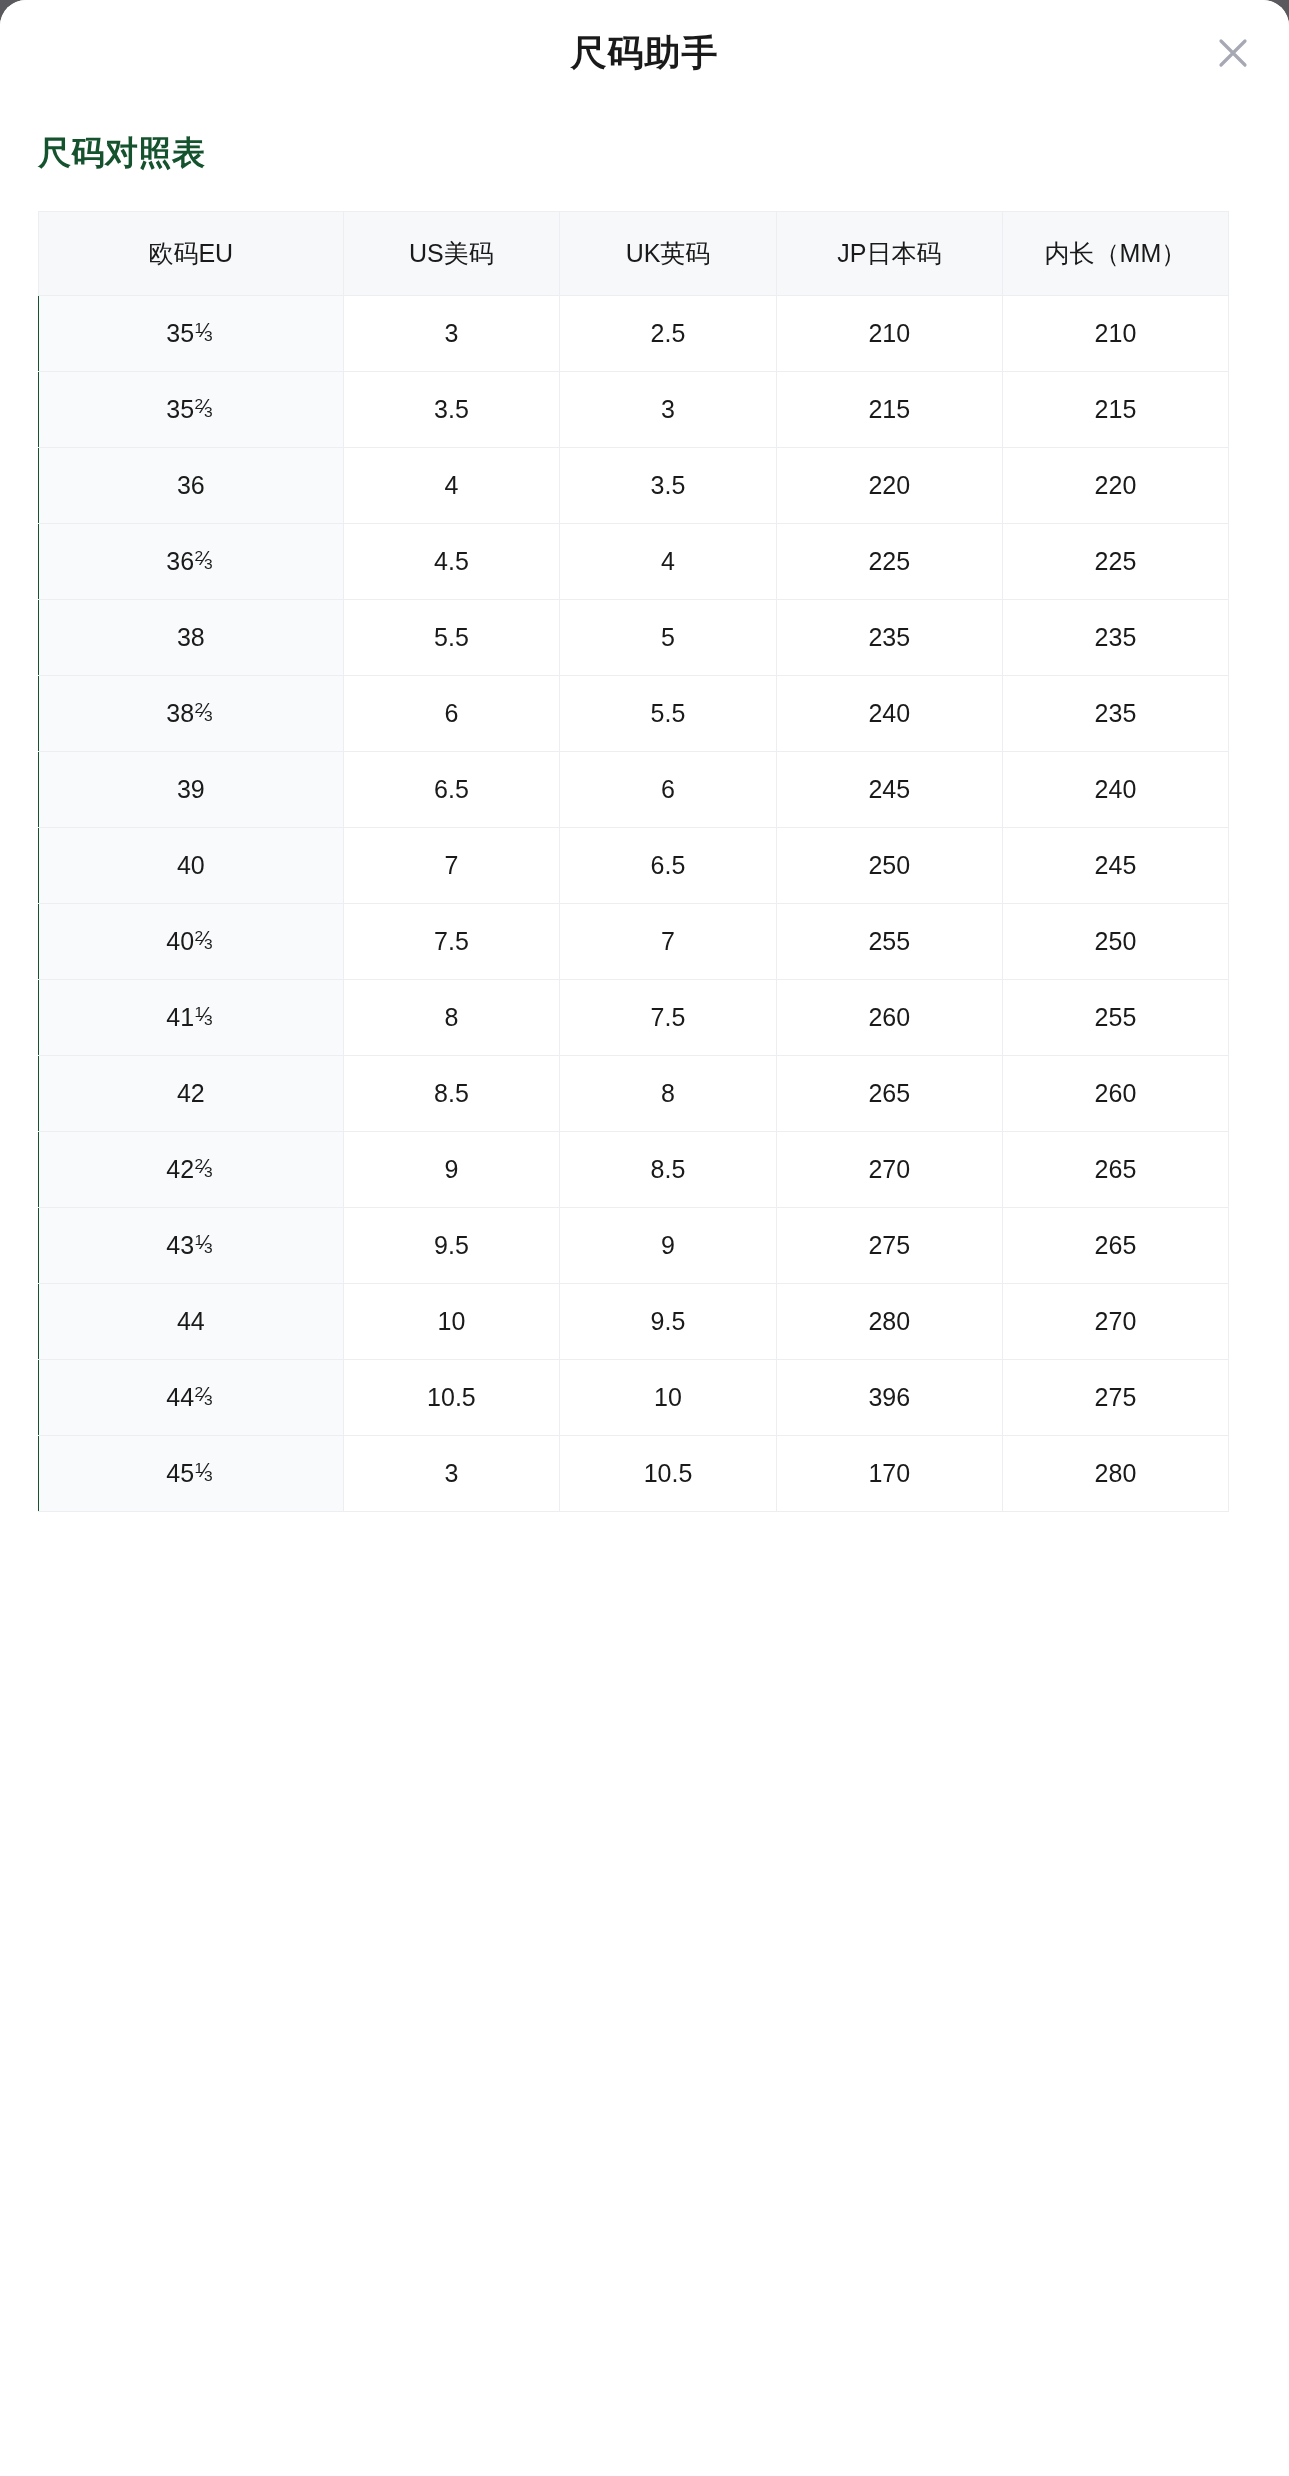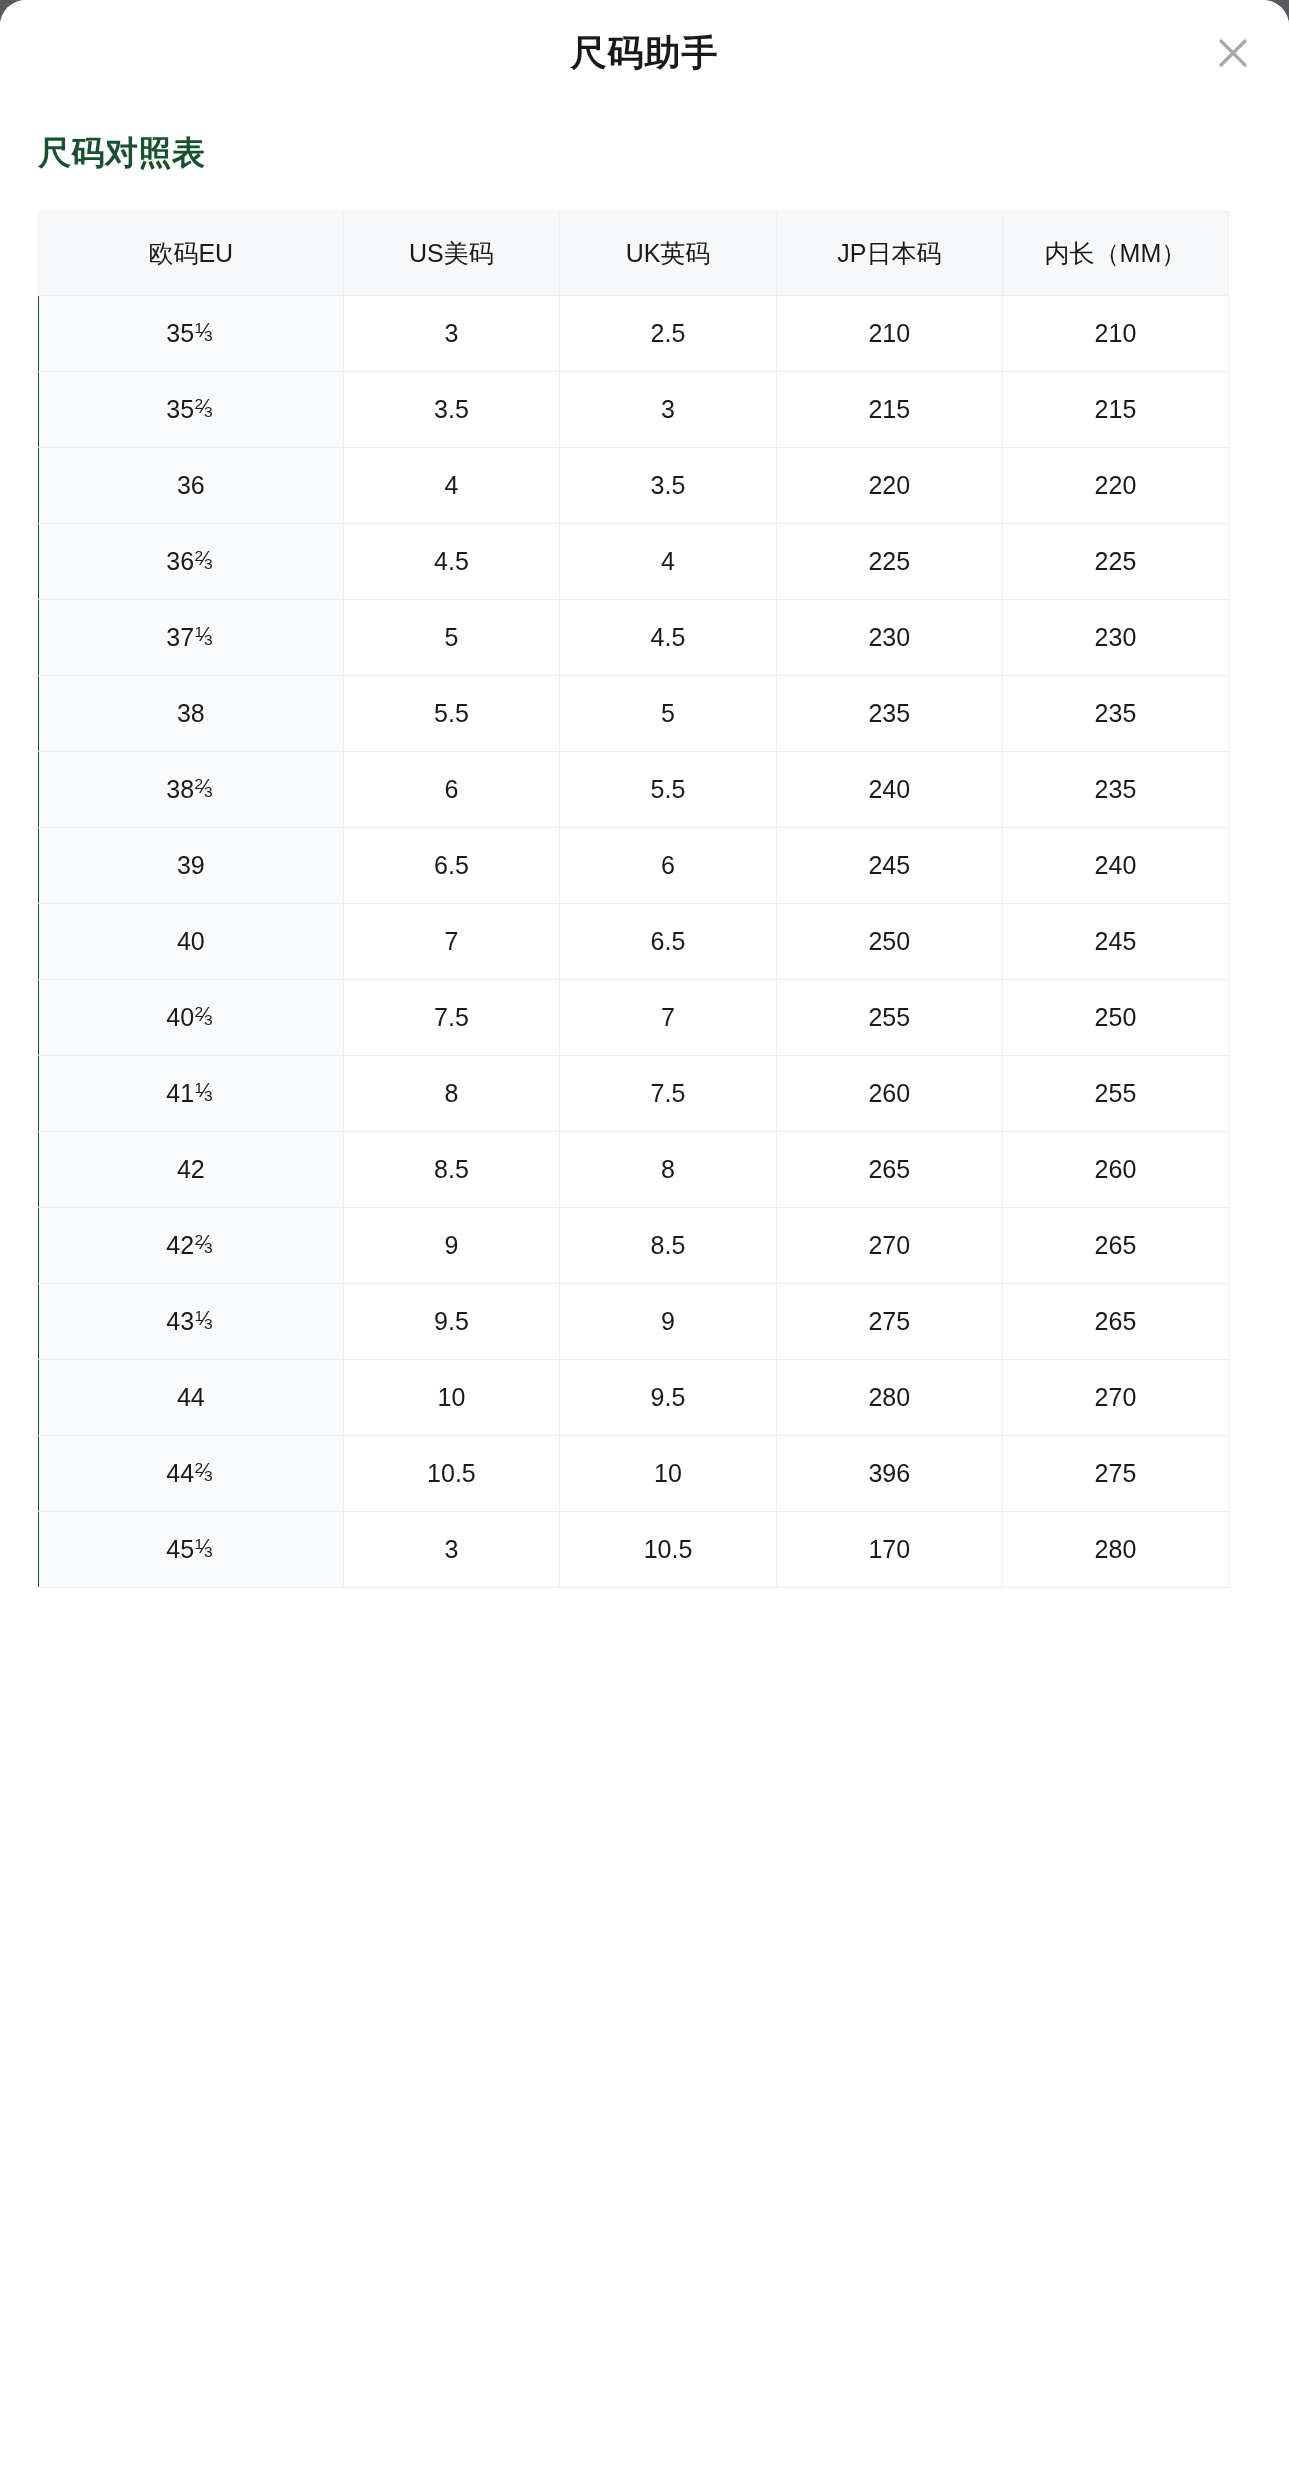--- a/index.html
+++ b/index.html
@@ -201,30 +201,20 @@
             <td><span class="frac">
                 <span class="whole">36</span>
                 <span class="f"><span class="num">2</span><span class="sl">⁄</span><span class="den">3</span></span>
               </span></td>
             <td>4.5</td>
             <td>4</td>
             <td>225</td>
             <td>225</td>
           </tr>
           <tr>
-            <td><span class="frac">
-                <span class="whole">37</span>
-                <span class="f"><span class="num">1</span><span class="sl">⁄</span><span class="den">3</span></span>
-              </span></td>
-            <td>5</td>
-            <td>4.5</td>
-            <td>230</td>
-            <td>230</td>
-          </tr>
-          <tr>
             <td>38</td>
             <td>5.5</td>
             <td>5</td>
             <td>235</td>
             <td>235</td>
           </tr>
           <tr>
             <td><span class="frac">
                 <span class="whole">38</span>
                 <span class="f"><span class="num">2</span><span class="sl">⁄</span><span class="den">3</span></span>

